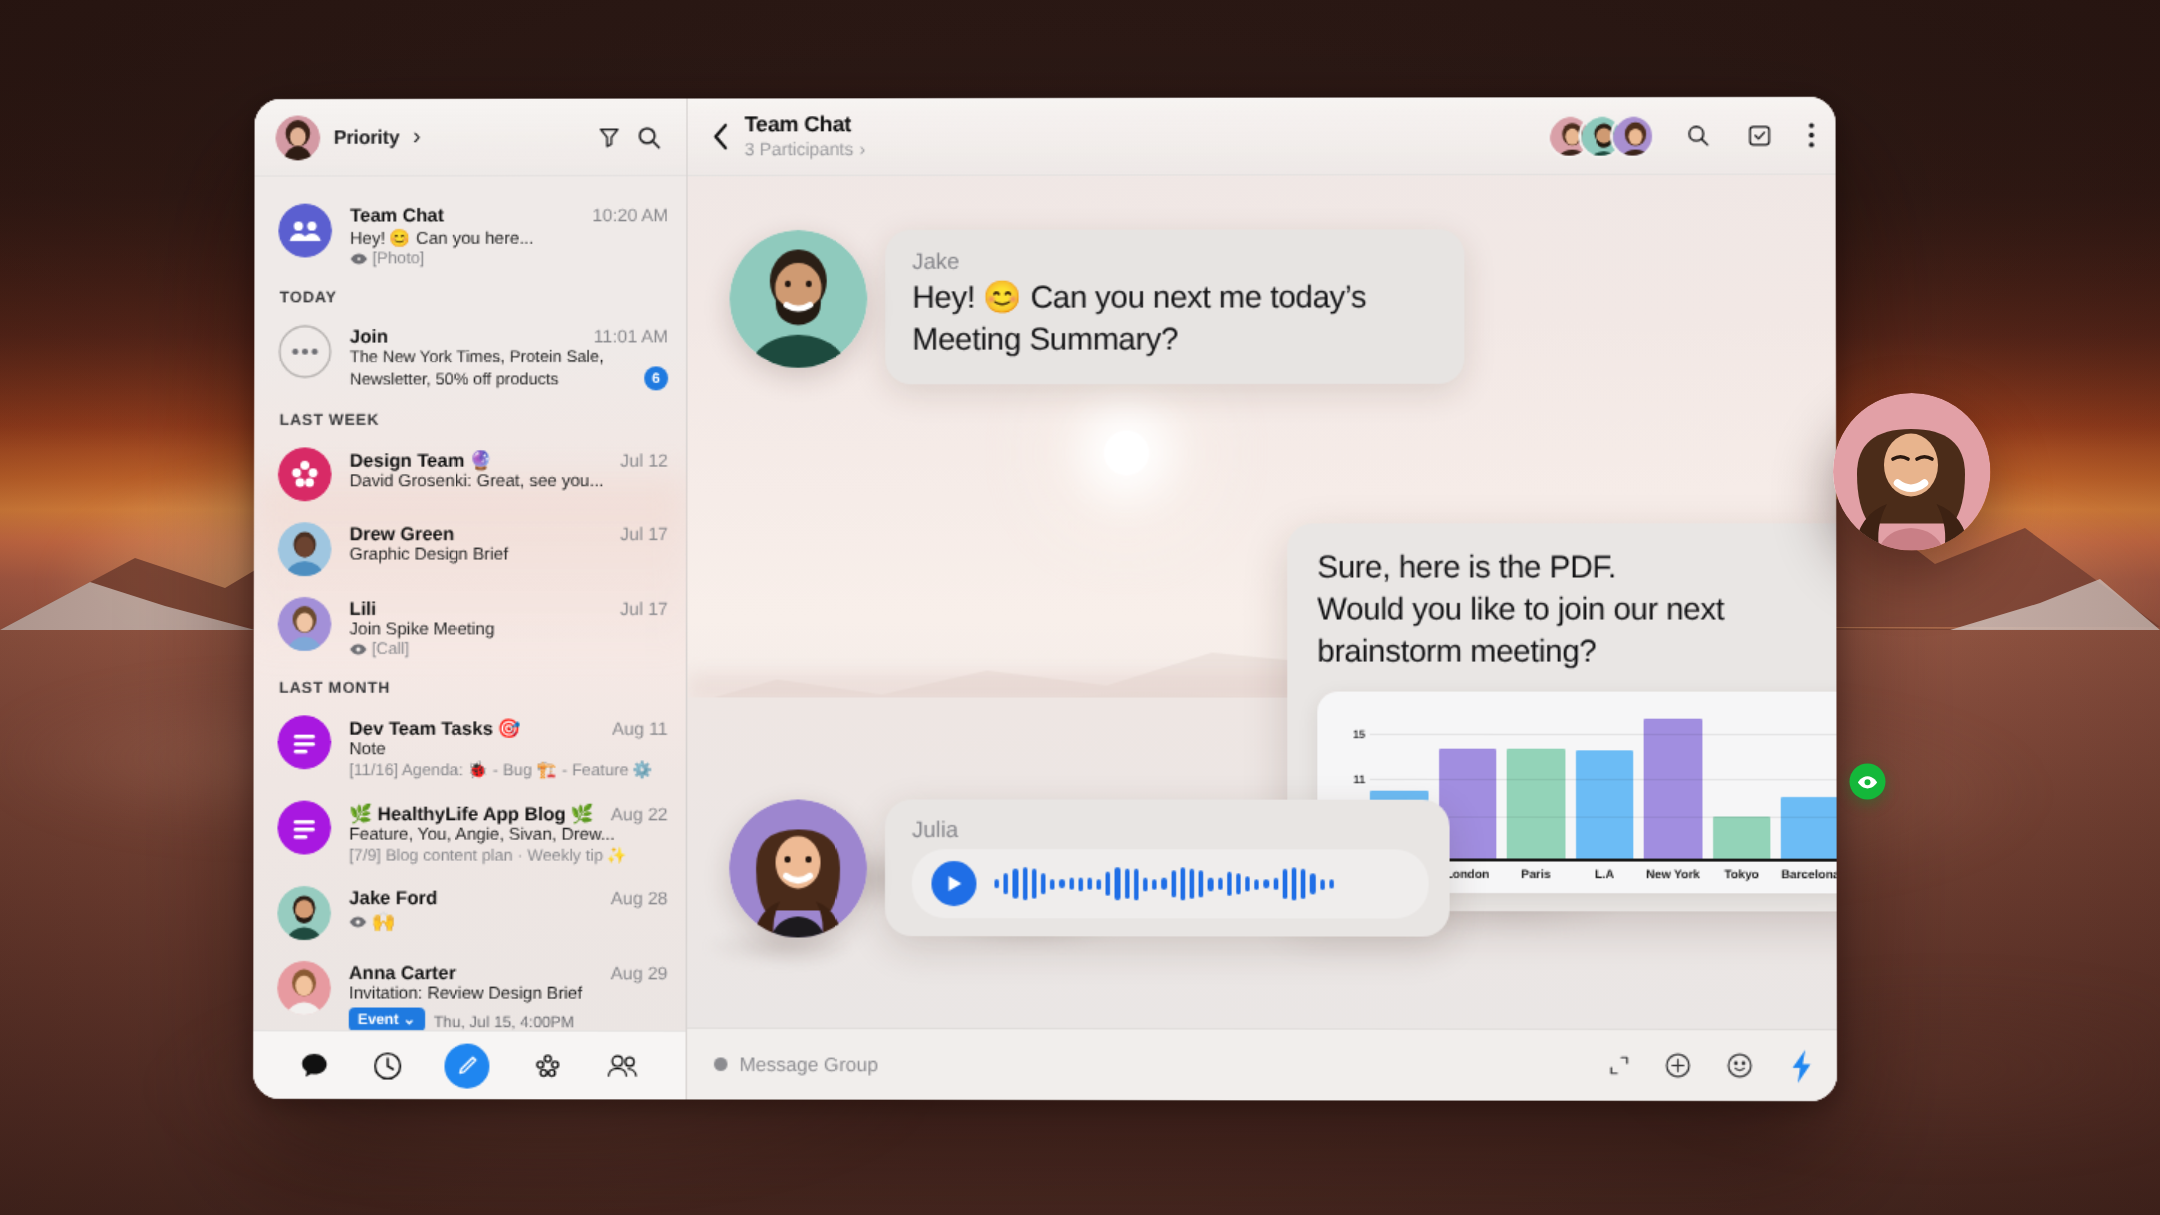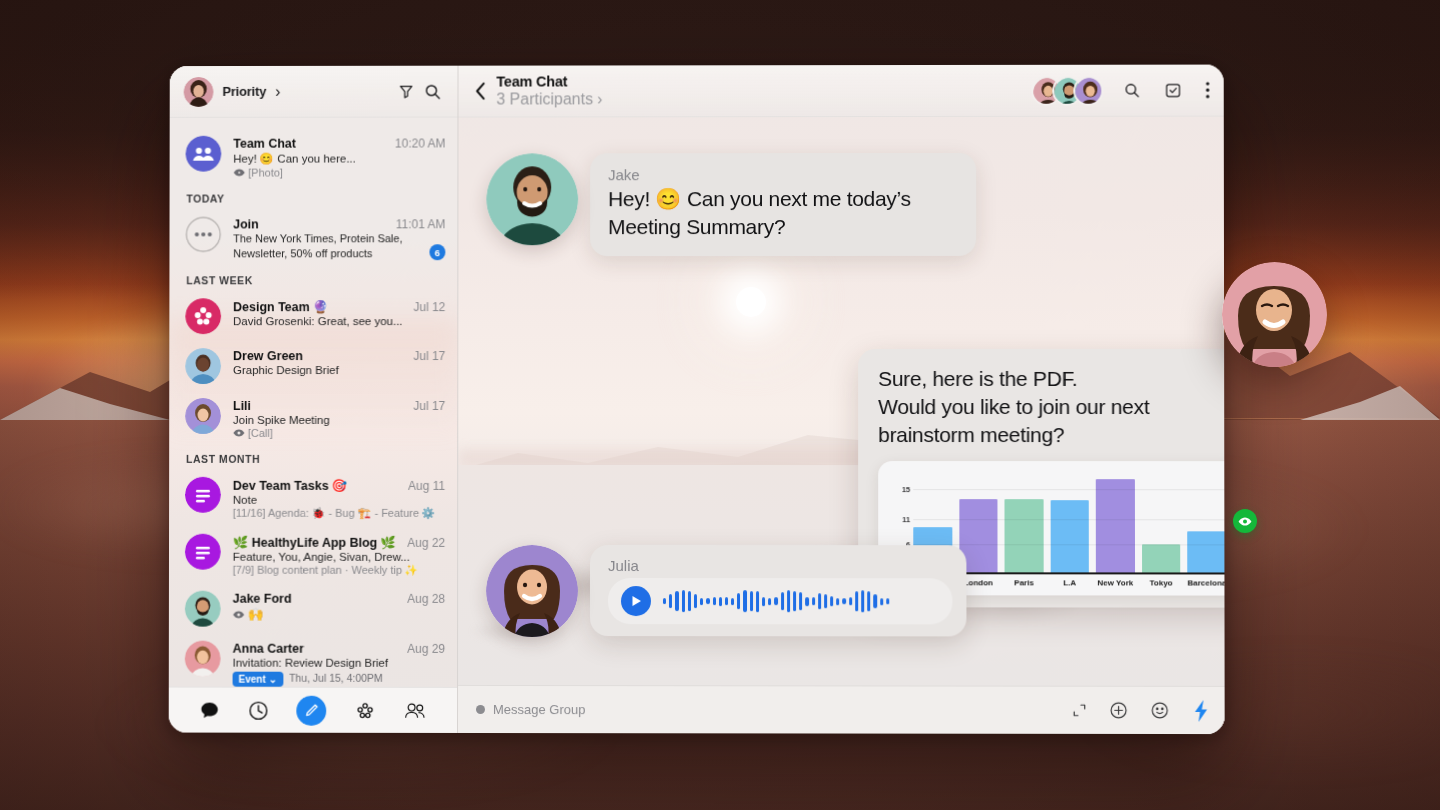--- a/index.html
+++ b/index.html
@@ -162,21 +162,21 @@
     filter: blur(3px);
   }
 
   .chat-head {
     position: relative; z-index: 3; height: 52px; flex: 0 0 52px;
     display: flex; align-items: center; gap: 10px; padding: 0 14px 0 16px;
     border-bottom: 1px solid rgba(0,0,0,.07);
     background: linear-gradient(180deg, rgba(247,244,242,.95), rgba(238,233,231,.88));
   }
   .ch-title { font-size: 14.5px; font-weight: 700; color: #111; letter-spacing: -.2px; line-height: 1.15; }
-  .ch-sub { font-size: 16px; color: #9a9a9e; display: flex; align-items: center; gap: 4px; margin-top: 1px; }
+  .ch-sub { font-size: 12px; color: #9a9a9e; display: flex; align-items: center; gap: 4px; margin-top: 1px; }
   .ch-avs { display: flex; margin-right: 10px; }
   .ch-avs .avatar { width: 30px; height: 30px; border: 2px solid #f3f0ee; margin-left: -9px; }
   .ch-avs .avatar:first-child { margin-left: 0; }
 
   .chat-body { position: relative; z-index: 2; flex: 1; min-height: 0; }
 
   .msg-row { position: absolute; display: flex; align-items: flex-start; gap: 12px; }
   .msg-av { width: 92px; height: 92px; border-radius: 50%; overflow: hidden; position: relative; flex: 0 0 92px;
             box-shadow: 0 6px 18px rgba(60,35,25,.18); }
   .bubble {
@@ -486,21 +486,21 @@
             <ellipse cx="18" cy="16.5" rx="5.8" ry="6.8" fill="#f2c39d"></ellipse>
             <path d="M6 36q3-8 12-8.5 9 .5 12 8.5z" fill="#f2f0ee"></path>
           </svg>
         </div>
         <div class="row-body">
           <div class="row-top">
             <div class="row-name">Anna Carter</div>
             <div class="row-time">Aug 29</div>
           </div>
           <div class="row-sub">Invitation: Review Design Brief</div>
-          <div style="display:flex;align-items:flex-start;gap:6px;margin-top:3px">
+          <div style="display:flex;align-items:flex-end;gap:6px;margin-top:3px">
             <span class="evt-chip">
               <span>Event</span>
               <span>⌄</span>
             </span>
             <span style="font-size:10.5px;color:#6e6e73">Thu, Jul 15, 4:00PM</span>
           </div>
         </div>
       </div>
     </div>
 
@@ -670,21 +670,21 @@
               <span>London</span>
               <span>Paris</span>
               <span>L.A</span>
               <span>New York</span>
               <span>Tokyo</span>
               <span>Barcelona</span>
             </div>
         </div>
       </div>
 
-      <div class="msg-row" style="left:28px; top:428px; width:480px">
+      <div class="msg-row" style="left:28px; top:416px; width:480px">
         <div class="msg-av">
           <svg viewBox="0 0 92 92" width="92" height="92">
             <circle cx="46" cy="46" r="46" fill="#9d86cf"></circle>
             <path d="M18 46q0-26 28-26t28 26q0 18-6 28H24q-6-10-6-28z" fill="#4a2b1a"></path>
             <ellipse cx="46" cy="42" rx="15" ry="17.5" fill="#eeba94"></ellipse>
             <ellipse cx="39" cy="40" rx="2.1" ry="2.3" fill="#24160f"></ellipse>
               <ellipse cx="53" cy="40" rx="2.1" ry="2.3" fill="#24160f"></ellipse>
             <path d="M38 51q8 6 16 0" stroke="#fff" stroke-width="4.2" fill="none" stroke-linecap="round"></path>
             <path d="M16 92q4-19 18-24-6 12-4 24z" fill="#3d2213"></path>
             <path d="M76 92q-4-19-18-24 6 12 4 24z" fill="#3d2213"></path>

